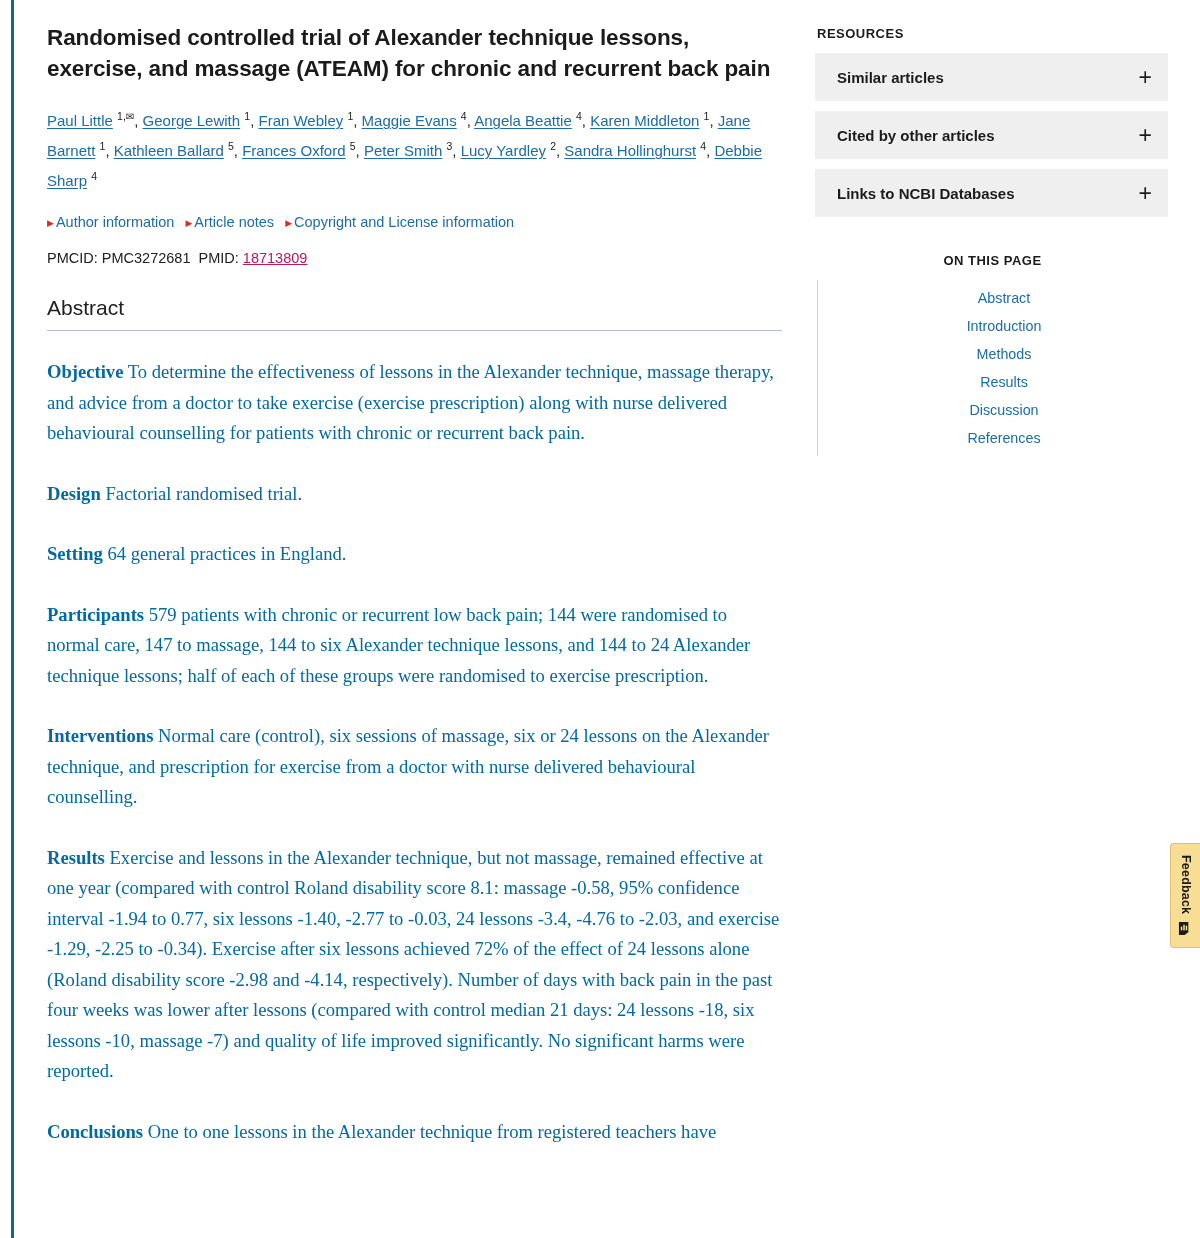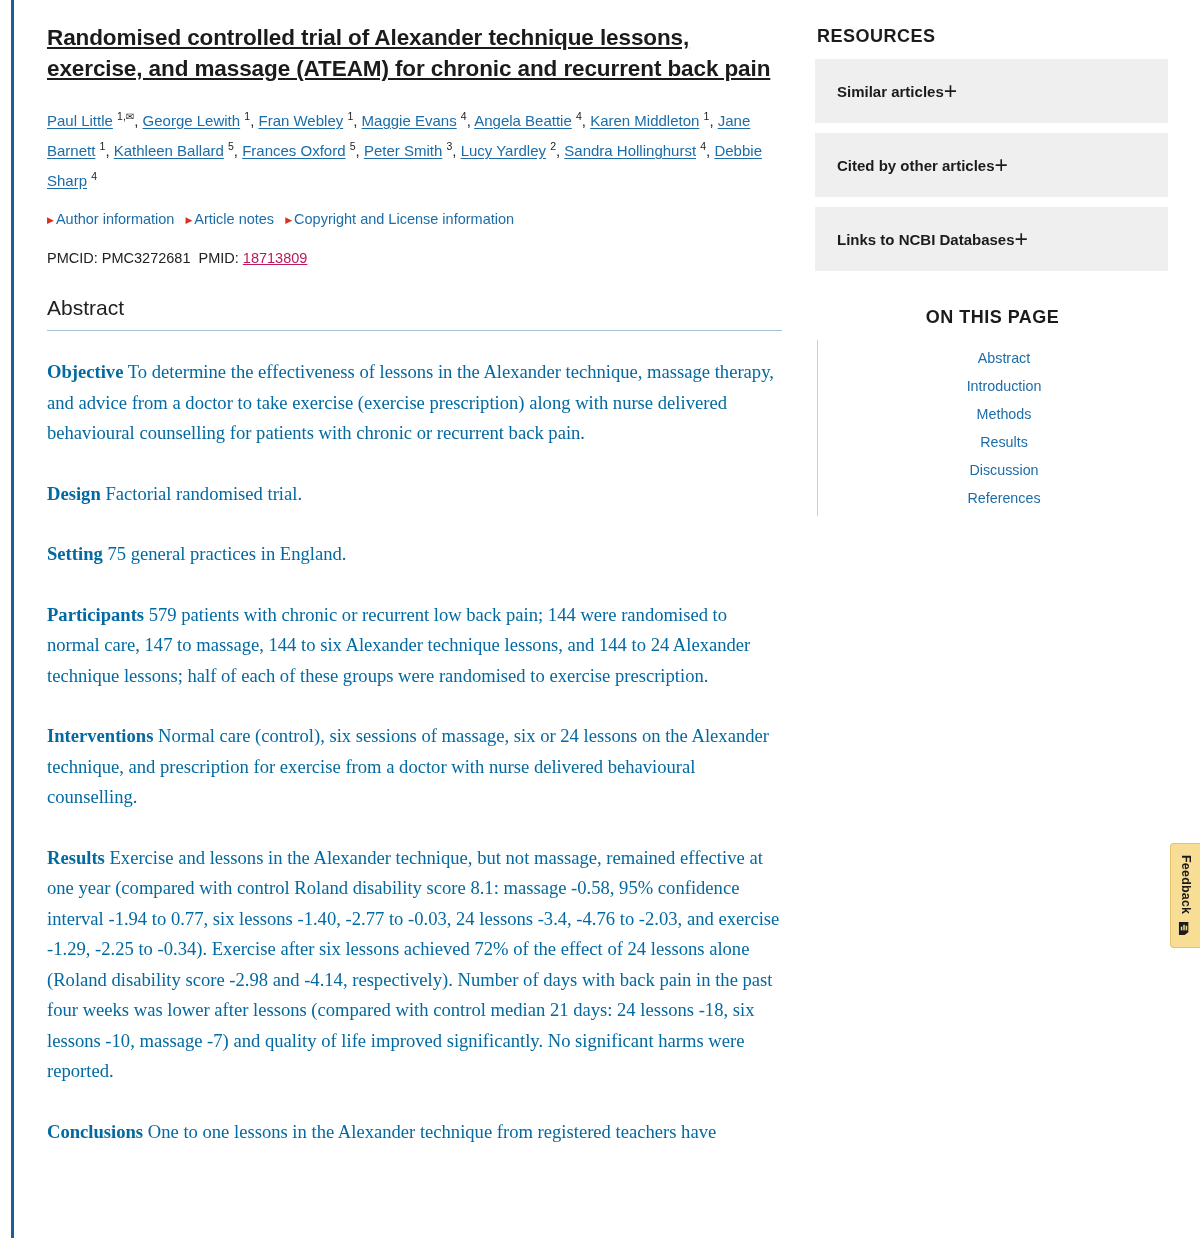--- a/index.html
+++ b/index.html
@@ -40,21 +40,20 @@
   }
 
   
   #title {
     font-size: 22.5px;
     line-height: 31px;
     font-weight: 700;
     letter-spacing: -0.1px;
     color: #1b1b1b;
     margin: 0 0 22px 0;
-    text-decoration: underline;
   }
 
   
   #authors {
     font-size: 15px;
     line-height: 30px;
     color: #212121;
     margin-bottom: 14px;
   }
   #authors a {
@@ -66,22 +65,22 @@
     font-size: 10.5px;
     vertical-align: super;
     line-height: 0;
     color: #212121;
   }
   .env { font-size: 10px; }
 
   
   #meta-links {
     font-size: 14.5px;
-    line-height: 18px;
-    margin-bottom: 20px;
+    line-height: 24px;
+    margin-bottom: 14px;
     color: #1c6ca8;
   }
   #meta-links .mlink {
     color: #1c6ca8;
     margin-right: 11px;
     white-space: nowrap;
   }
   .tri {
     color: #d93025;
     font-size: 9px;
@@ -112,33 +111,33 @@
     font-size: 18.6px;
     line-height: 30.5px;
     color: #0369a1;
     margin-top: 26px;
   }
   #abstract-body p { margin: 0 0 30px 0; }
   #abstract-body b { font-weight: 700; }
 
   
   .side-label {
-    font-size: 18px;
+    font-size: 13px;
     font-weight: 700;
     letter-spacing: 0.5px;
     color: #1b1b1b;
     margin: 0 0 12px 2px;
   }
   .res-item {
     background: #efefef;
-    height: 64px;
+    height: 48px;
     margin-bottom: 10px;
     display: flex;
     align-items: center;
-    justify-content: flex-start;
+    justify-content: space-between;
     padding: 0 16px 0 22px;
   }
   .res-item .res-title {
     font-size: 15px;
     font-weight: 700;
     color: #1b1b1b;
   }
   .plus {
     font-size: 23px;
     line-height: 1;
@@ -204,21 +203,21 @@
       <span>PMC3272681</span>&nbsp;
       <span>PMID:</span>
       <a href="#">18713809</a>
     </div>
 
     <h2 id="abstract-heading">Abstract</h2>
 
     <div id="abstract-body">
         <p><b>Objective</b><span> To determine the effectiveness of lessons in the Alexander technique, massage therapy, and advice from a doctor to take exercise (exercise prescription) along with nurse delivered behavioural counselling for patients with chronic or recurrent back pain.</span></p>
         <p><b>Design</b><span> Factorial randomised trial.</span></p>
-        <p><b>Setting</b><span> 75 general practices in England.</span></p>
+        <p><b>Setting</b><span> 64 general practices in England.</span></p>
         <p><b>Participants</b><span> 579 patients with chronic or recurrent low back pain; 144 were randomised to normal care, 147 to massage, 144 to six Alexander technique lessons, and 144 to 24 Alexander technique lessons; half of each of these groups were randomised to exercise prescription.</span></p>
         <p><b>Interventions</b><span> Normal care (control), six sessions of massage, six or 24 lessons on the Alexander technique, and prescription for exercise from a doctor with nurse delivered behavioural counselling.</span></p>
         <p><b>Results</b><span> Exercise and lessons in the Alexander technique, but not massage, remained effective at one year (compared with control Roland disability score 8.1: massage -0.58, 95% confidence interval -1.94 to 0.77, six lessons -1.40, -2.77 to -0.03, 24 lessons -3.4, -4.76 to -2.03, and exercise -1.29, -2.25 to -0.34). Exercise after six lessons achieved 72% of the effect of 24 lessons alone (Roland disability score -2.98 and -4.14, respectively). Number of days with back pain in the past four weeks was lower after lessons (compared with control median 21 days: 24 lessons -18, six lessons -10, massage -7) and quality of life improved significantly. No significant harms were reported.</span></p>
         <p><b>Conclusions</b><span> One to one lessons in the Alexander technique from registered teachers have</span></p>
       </div>
 
   </div>
 
   <div id="side-col">
 

